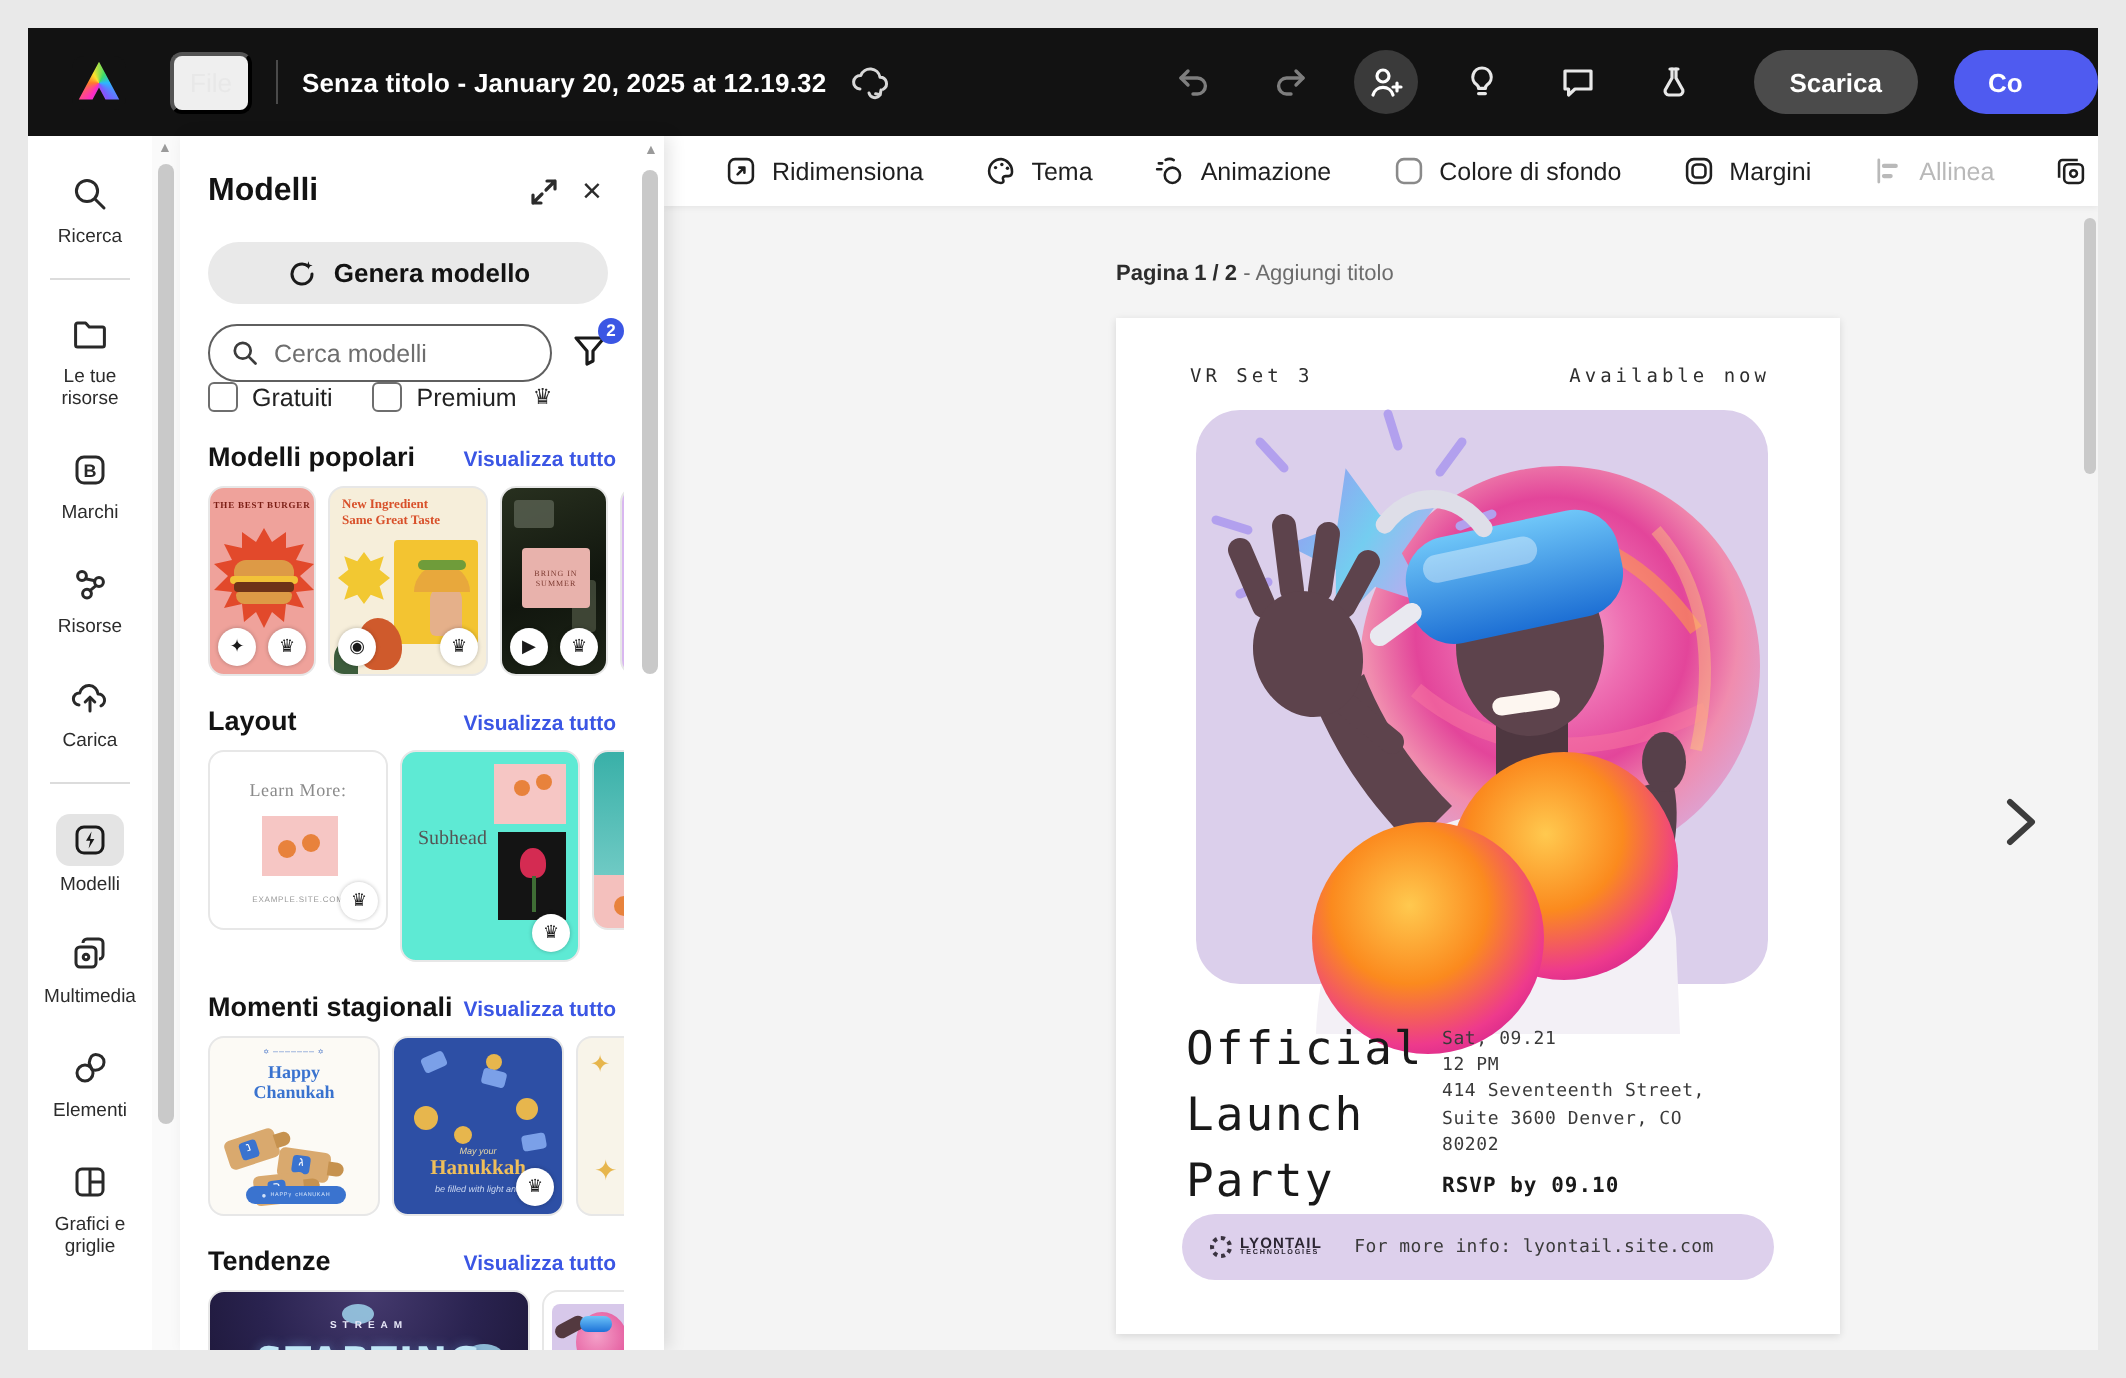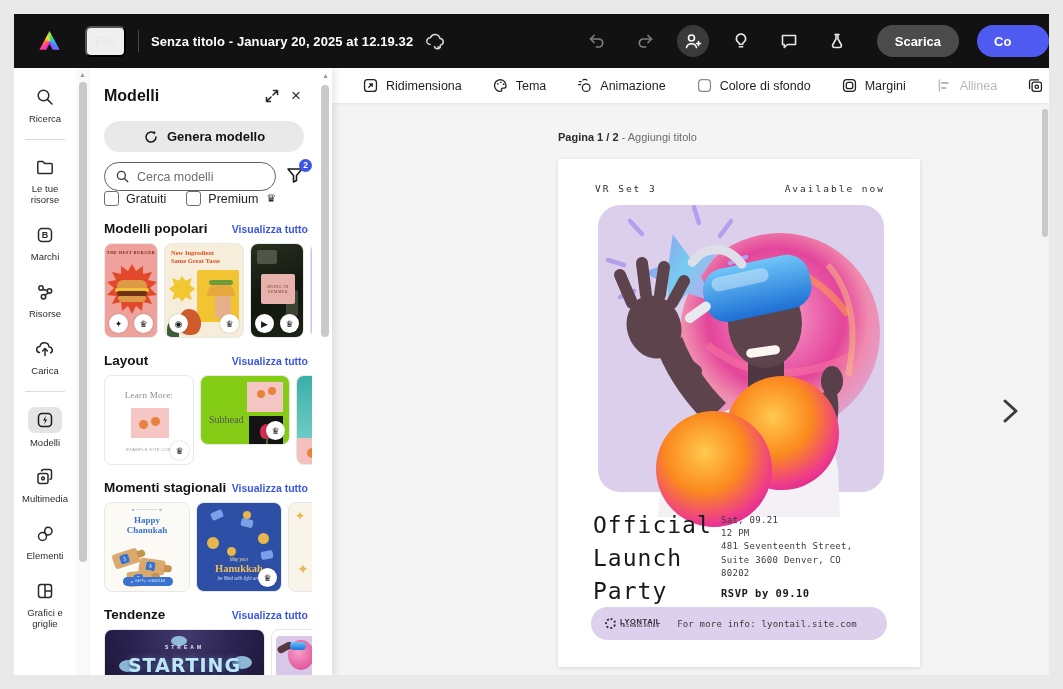--- a/index.html
+++ b/index.html
@@ -89,21 +89,21 @@
   .c-video .chrome2 { position:absolute; right:5px; top:46px; width:12px; height:26px; background:#49503e; border-radius:2px; opacity:.8; }
   .c-wi { width:54px; height:95px; background:#d9b7f0; border-radius:8px 0 0 8px; }
 
   
   .c-learn { width:90px; height:90px; background:#fff; }
   .c-learn .lt { position:absolute; top:14px; left:0; right:0; text-align:center; font-family:"Liberation Serif",serif; font-size:9px; color:#8a8a8a; letter-spacing:.3px; }
   .c-learn .pimg { position:absolute; left:26px; top:32px; width:38px; height:30px; background:#f6c6c4; }
   .c-learn .o1 { position:absolute; left:34px; top:44px; width:9px; height:9px; border-radius:50%; background:#e8823c; }
   .c-learn .o2 { position:absolute; left:46px; top:41px; width:9px; height:9px; border-radius:50%; background:#e8823c; }
   .c-learn .lsub { position:absolute; bottom:12px; left:0; right:0; text-align:center; font-size:4px; letter-spacing:.4px; color:#9a9a9a; }
-  .c-sub { width:90px; height:70px; background:#84cc16; }
+  .c-sub { width:90px; height:106px; background:#5eead4; }
   .c-sub .st { position:absolute; top:38px; left:8px; font-family:"Liberation Serif",serif; font-size:10px; color:#555; }
   .c-sub .pimg { position:absolute; right:6px; top:6px; width:36px; height:30px; background:#f6c6c4; }
   .c-sub .o1 { position:absolute; right:24px; top:14px; width:8px; height:8px; border-radius:50%; background:#e8823c; }
   .c-sub .o2 { right:13px; top:11px; position:absolute; width:8px; height:8px; border-radius:50%; background:#e8823c; }
   .c-sub .dimg { position:absolute; right:6px; top:40px; width:34px; height:44px; background:#141414; }
   .c-sub .tulip { position:absolute; right:16px; top:48px; width:13px; height:15px; border-radius:50% 50% 40% 40%; background:#d42b52; }
   .c-sub .stem { position:absolute; right:21px; top:62px; width:2px; height:18px; background:#3f6d35; }
   .c-sub .body { position:absolute; left:8px; bottom:8px; font-size:4px; color:#9a9a9a; width:38px; line-height:1.5; }
   .c-teal { width:90px; height:90px; background:linear-gradient(180deg,#39b0a8 0%,#6fcac4 70%, #f4c0bd 70%, #f4c0bd 100%); border-radius:8px 0 0 8px; }
   .c-teal .o1 { position:absolute; left:10px; bottom:6px; width:10px; height:10px; border-radius:50%; background:#e8823c; }
@@ -666,21 +666,21 @@
           </svg>
 
           <div class="fly-title mono">
             <div>Official</div>
             <div>Launch</div>
             <div>Party</div>
           </div>
           <div class="fly-details mono">
             <div>Sat, 09.21</div>
             <div>12 PM</div>
-            <div>481 Seventeenth Street,</div>
+            <div>414 Seventeenth Street,</div>
             <div>Suite 3600 Denver, CO</div>
             <div>80202</div>
           </div>
           <div class="fly-rsvp mono">RSVP by 09.10</div>
 
           <div class="fly-footer">
             <div class="fly-logo">
               <span class="gear"></span>
               <span class="words">
                 <div class="w1">LYONTAIL</div>

